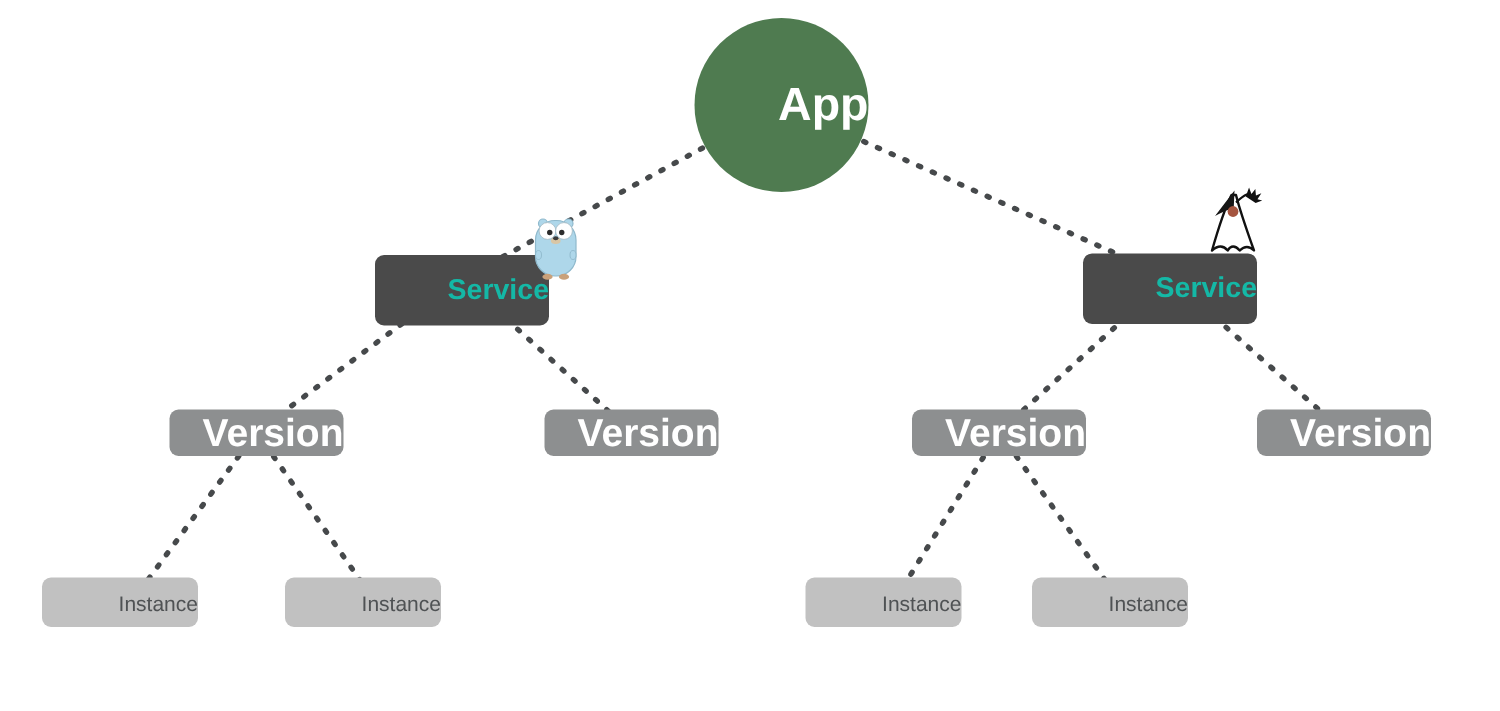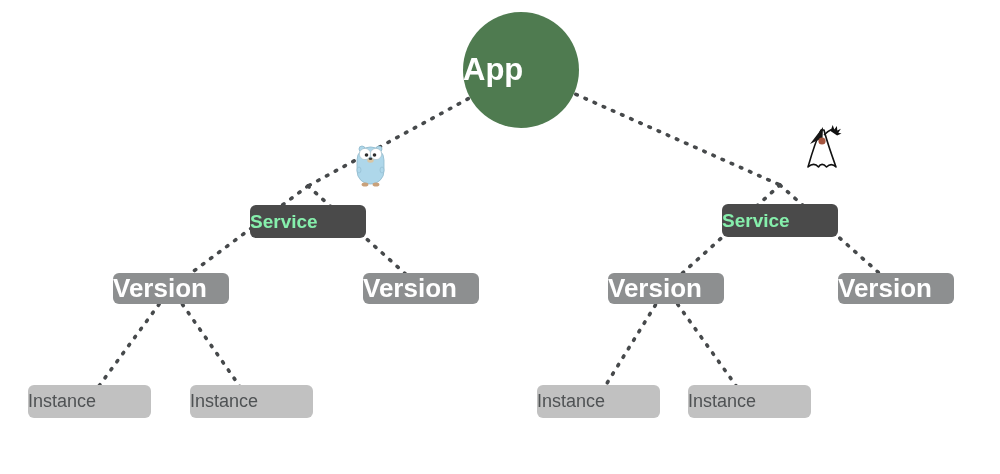--- a/index.html
+++ b/index.html
@@ -13,42 +13,42 @@
   svg.edges{position:absolute;left:0;top:0;z-index:1;}
   .edge{
     stroke:var(--edge,#46494b);
     stroke-width:3.6;
     stroke-linecap:round;
     stroke-dasharray:1.5 8.5;
     fill:none;
   }
   .node{
     position:absolute;z-index:2;
-    display:flex;align-items:center;justify-content:flex-start;
+    display:flex;align-items:center;justify-content:flex-end;
     box-sizing:border-box;
   }
   .app{
     width:116px;height:116px;border-radius:50%;
     background:var(--app-fill,#4f7b50);
     color:#ffffff;font-size:31px;font-weight:bold;
   }
   .service{
-    width:116px;height:33px;border-radius:6px;
+    width:116px;height:47px;border-radius:6px;
     background:var(--service-fill,#4a4a4a);
-    color:#86efac;font-size:19px;font-weight:bold;margin-top:35px;
+    color:#14b8a6;font-size:19px;font-weight:bold;
   }
   .version{
     width:116px;height:31px;border-radius:6px;
     background:var(--version-fill,#8d8f90);
     color:#ffffff;font-size:26px;font-weight:bold;
   }
   .instance{
-    width:123px;height:33px;border-radius:6px;
+    width:104px;height:33px;border-radius:6px;
     background:var(--instance-fill,#c1c1c1);
-    color:var(--instance-text,#4f5254);font-size:18px;font-weight:500;
+    color:var(--instance-text,#4f5254);font-size:14px;font-weight:500;
   }
   .mascot{position:absolute;z-index:3;}
 </style>
 </head>
 <body>
 
 <div class="canvas" style="--app-fill: #4f7b50; --service-fill: #4a4a4a; --version-fill: #8d8f90; --instance-fill: #c1c1c1; --instance-text: #4f5254; --edge: #46494b;">
 
   <svg class="edges" width="1000" height="474" viewBox="0 0 1000 474">
     <line class="edge" x1="521" y1="70" x2="308" y2="186"></line>

